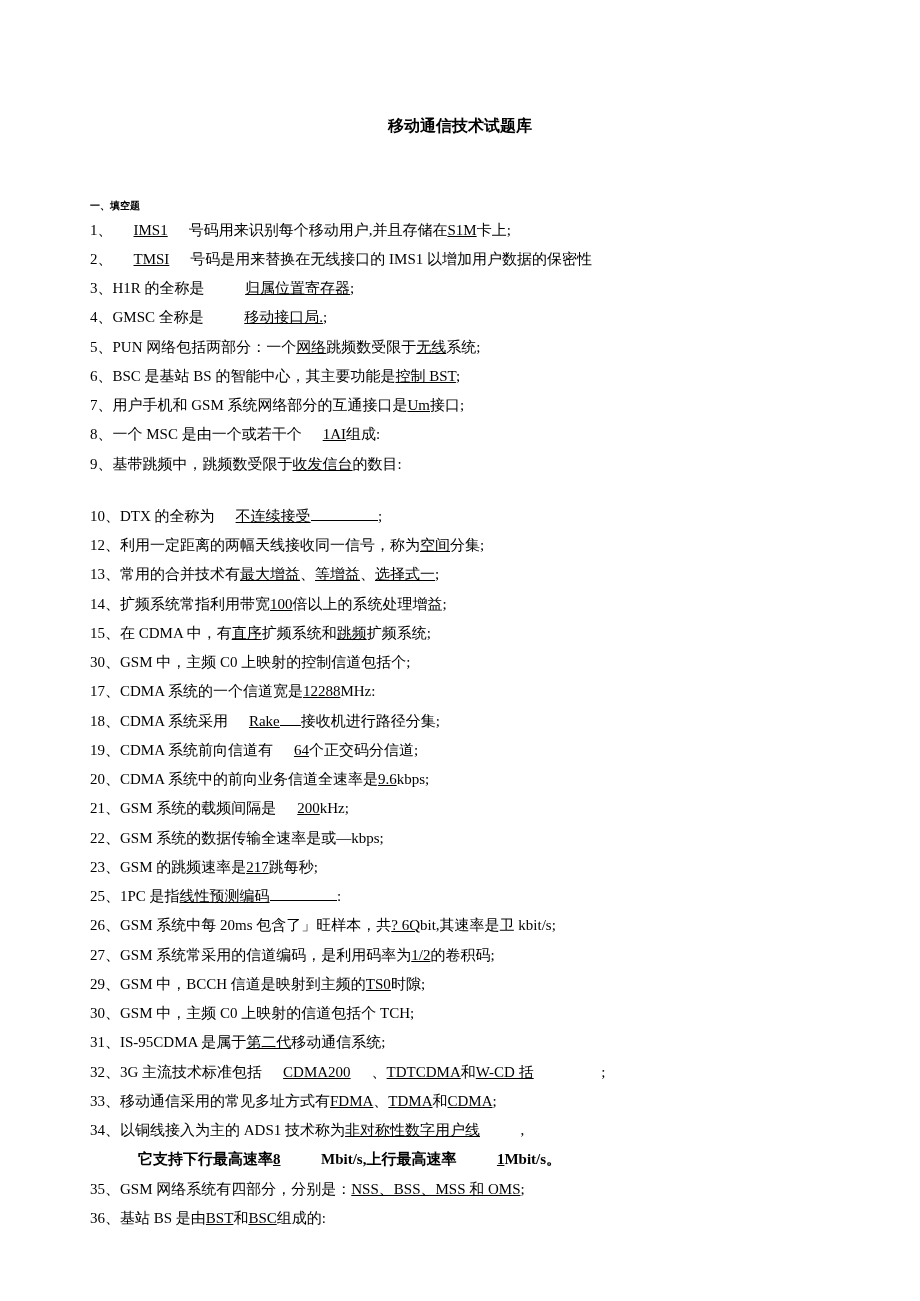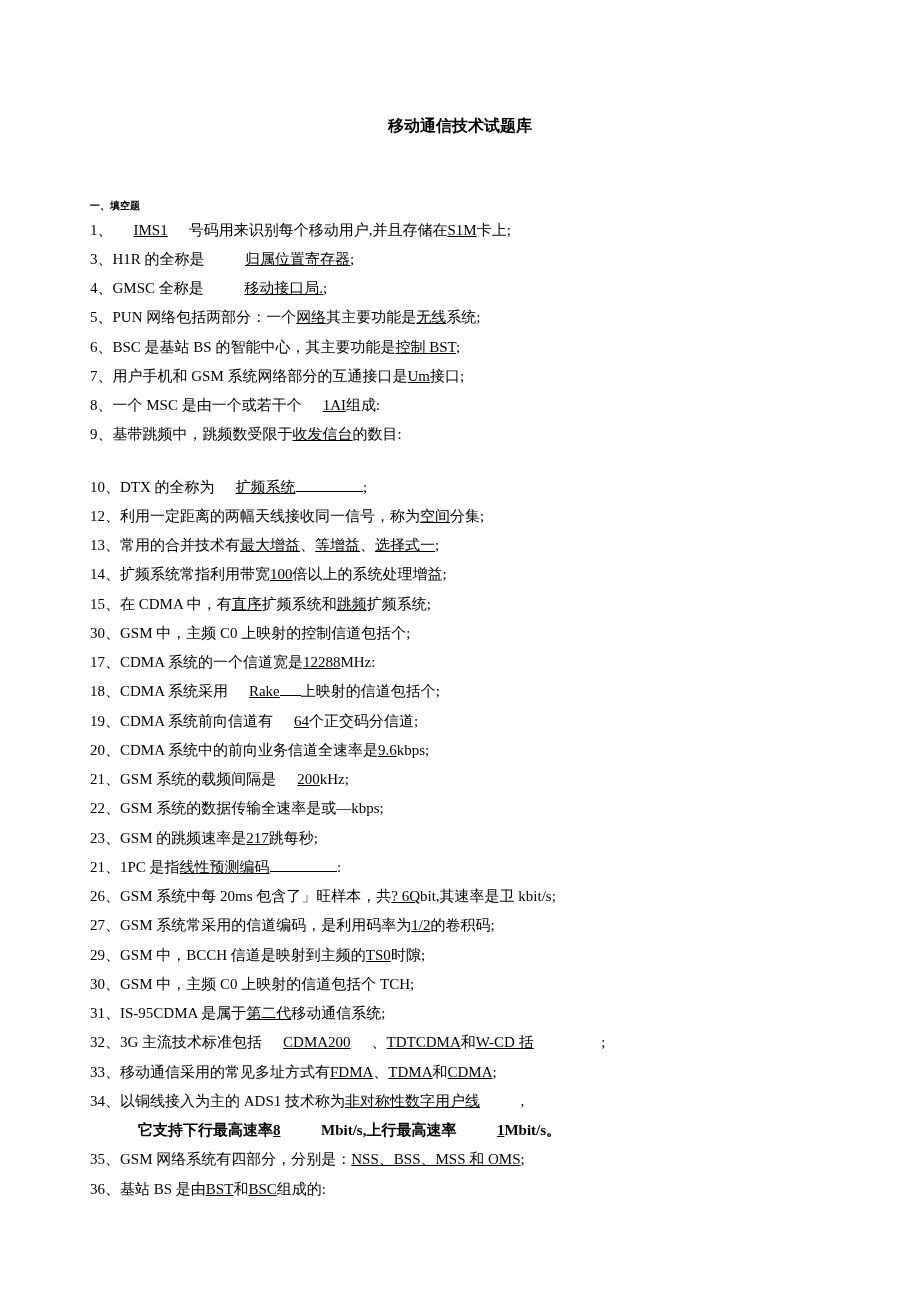--- a/index.html
+++ b/index.html
@@ -50,51 +50,54 @@
 <div class="page">
 
   <div class="title">移动通信技术试题库</div>
 
   <div class="section-head">一、填空题</div>
 
   <div class="item">
     <span>1、</span><span class="gap-s"></span><span class="u">IMS1</span><span class="gap-s"></span><span>号码用来识别每个移动用户,并且存储在</span><span class="u">S1M</span><span>卡上;</span>
   </div>
 
+  <div class="item">
+    <span>2、</span><span class="gap-s"></span><span class="u">TMSI</span><span class="gap-s"></span><span>号码是用来替换在无线接口的 IMS1 以增加用户数据的保密性</span>
+  </div>
 
   <div class="item">
     <span>3、H1R 的全称是</span><span class="gap-m"></span><span class="u">归属位置寄存器</span><span>;</span>
   </div>
 
   <div class="item">
     <span>4、GMSC 全称是</span><span class="gap-m"></span><span class="u">移动接口局.</span><span>;</span>
   </div>
 
   <div class="item">
-    <span>5、PUN 网络包括两部分：一个</span><span class="u">网络</span><span>其主要功能是</span><span class="u">无线</span><span>系统;</span>
+    <span>5、PUN 网络包括两部分：一个</span><span class="u">网络</span><span>跳频数受限于</span><span class="u">无线</span><span>系统;</span>
   </div>
 
   <div class="item">
     <span>6、BSC 是基站 BS 的智能中心，其主要功能是</span><span class="u">控制 BST</span><span>;</span>
   </div>
 
   <div class="item">
     <span>7、用户手机和 GSM 系统网络部分的互通接口是</span><span class="u">Um</span><span>接口;</span>
   </div>
 
   <div class="item">
     <span>8、一个 MSC 是由一个或若干个</span><span class="gap-s"></span><span class="u">1AI</span><span>组成:</span>
   </div>
 
   <div class="item">
     <span>9、基带跳频中，跳频数受限于</span><span class="u">收发信台</span><span>的数目:</span>
   </div>
 
   <div class="item">
-    <span>10、DTX 的全称为</span><span class="gap-s"></span><span class="u">扩频系统</span><span class="u gap-l" style="border-bottom:1px solid #000;text-decoration:none;"></span><span>;</span>
+    <span>10、DTX 的全称为</span><span class="gap-s"></span><span class="u">不连续接受</span><span class="u gap-l" style="border-bottom:1px solid #000;text-decoration:none;"></span><span>;</span>
   </div>
 
 
   <div class="item">
     <span>12、利用一定距离的两幅天线接收同一信号，称为</span><span class="u">空间</span><span>分集;</span>
   </div>
 
   <div class="item">
     <span>13、常用的合并技术有</span><span class="u">最大增益</span><span>、</span><span class="u">等增益</span><span>、</span><span class="u">选择式一</span><span>;</span>
   </div>
@@ -109,21 +112,21 @@
 
   <div class="item">
     <span>30、GSM 中，主频 C0 上映射的控制信道包括个;</span>
   </div>
 
   <div class="item">
     <span>17、CDMA 系统的一个信道宽是</span><span class="u">12288</span><span>MHz:</span>
   </div>
 
   <div class="item">
-    <span>18、CDMA 系统采用</span><span class="gap-s"></span><span class="u">Rake</span><span class="gap-s" style="border-bottom:1px solid #000;"></span><span>上映射的信道包括个;</span>
+    <span>18、CDMA 系统采用</span><span class="gap-s"></span><span class="u">Rake</span><span class="gap-s" style="border-bottom:1px solid #000;"></span><span>接收机进行路径分集;</span>
   </div>
 
   <div class="item">
     <span>19、CDMA 系统前向信道有</span><span class="gap-s"></span><span class="u">64</span><span>个正交码分信道;</span>
   </div>
 
   <div class="item">
     <span>20、CDMA 系统中的前向业务信道全速率是</span><span class="u">9.6</span><span>kbps;</span>
   </div>
 
@@ -134,21 +137,21 @@
   <div class="item">
     <span>22、GSM 系统的数据传输全速率是或—kbps;</span>
   </div>
 
   <div class="item">
     <span>23、GSM 的跳频速率是</span><span class="u">217</span><span>跳每秒;</span>
   </div>
 
 
   <div class="item">
-    <span>21、1PC 是指</span><span class="u">线性预测编码</span><span class="gap-l" style="border-bottom:1px solid #000;"></span><span>:</span>
+    <span>25、1PC 是指</span><span class="u">线性预测编码</span><span class="gap-l" style="border-bottom:1px solid #000;"></span><span>:</span>
   </div>
 
   <div class="item">
     <span>26、GSM 系统中每 20ms 包含了」旺样本，共</span><span class="u">? 6Q</span><span>bit,其速率是卫 kbit/s;</span>
   </div>
 
   <div class="item">
     <span>27、GSM 系统常采用的信道编码，是利用码率为</span><span class="u">1/2</span><span>的卷积码;</span>
   </div>
 

